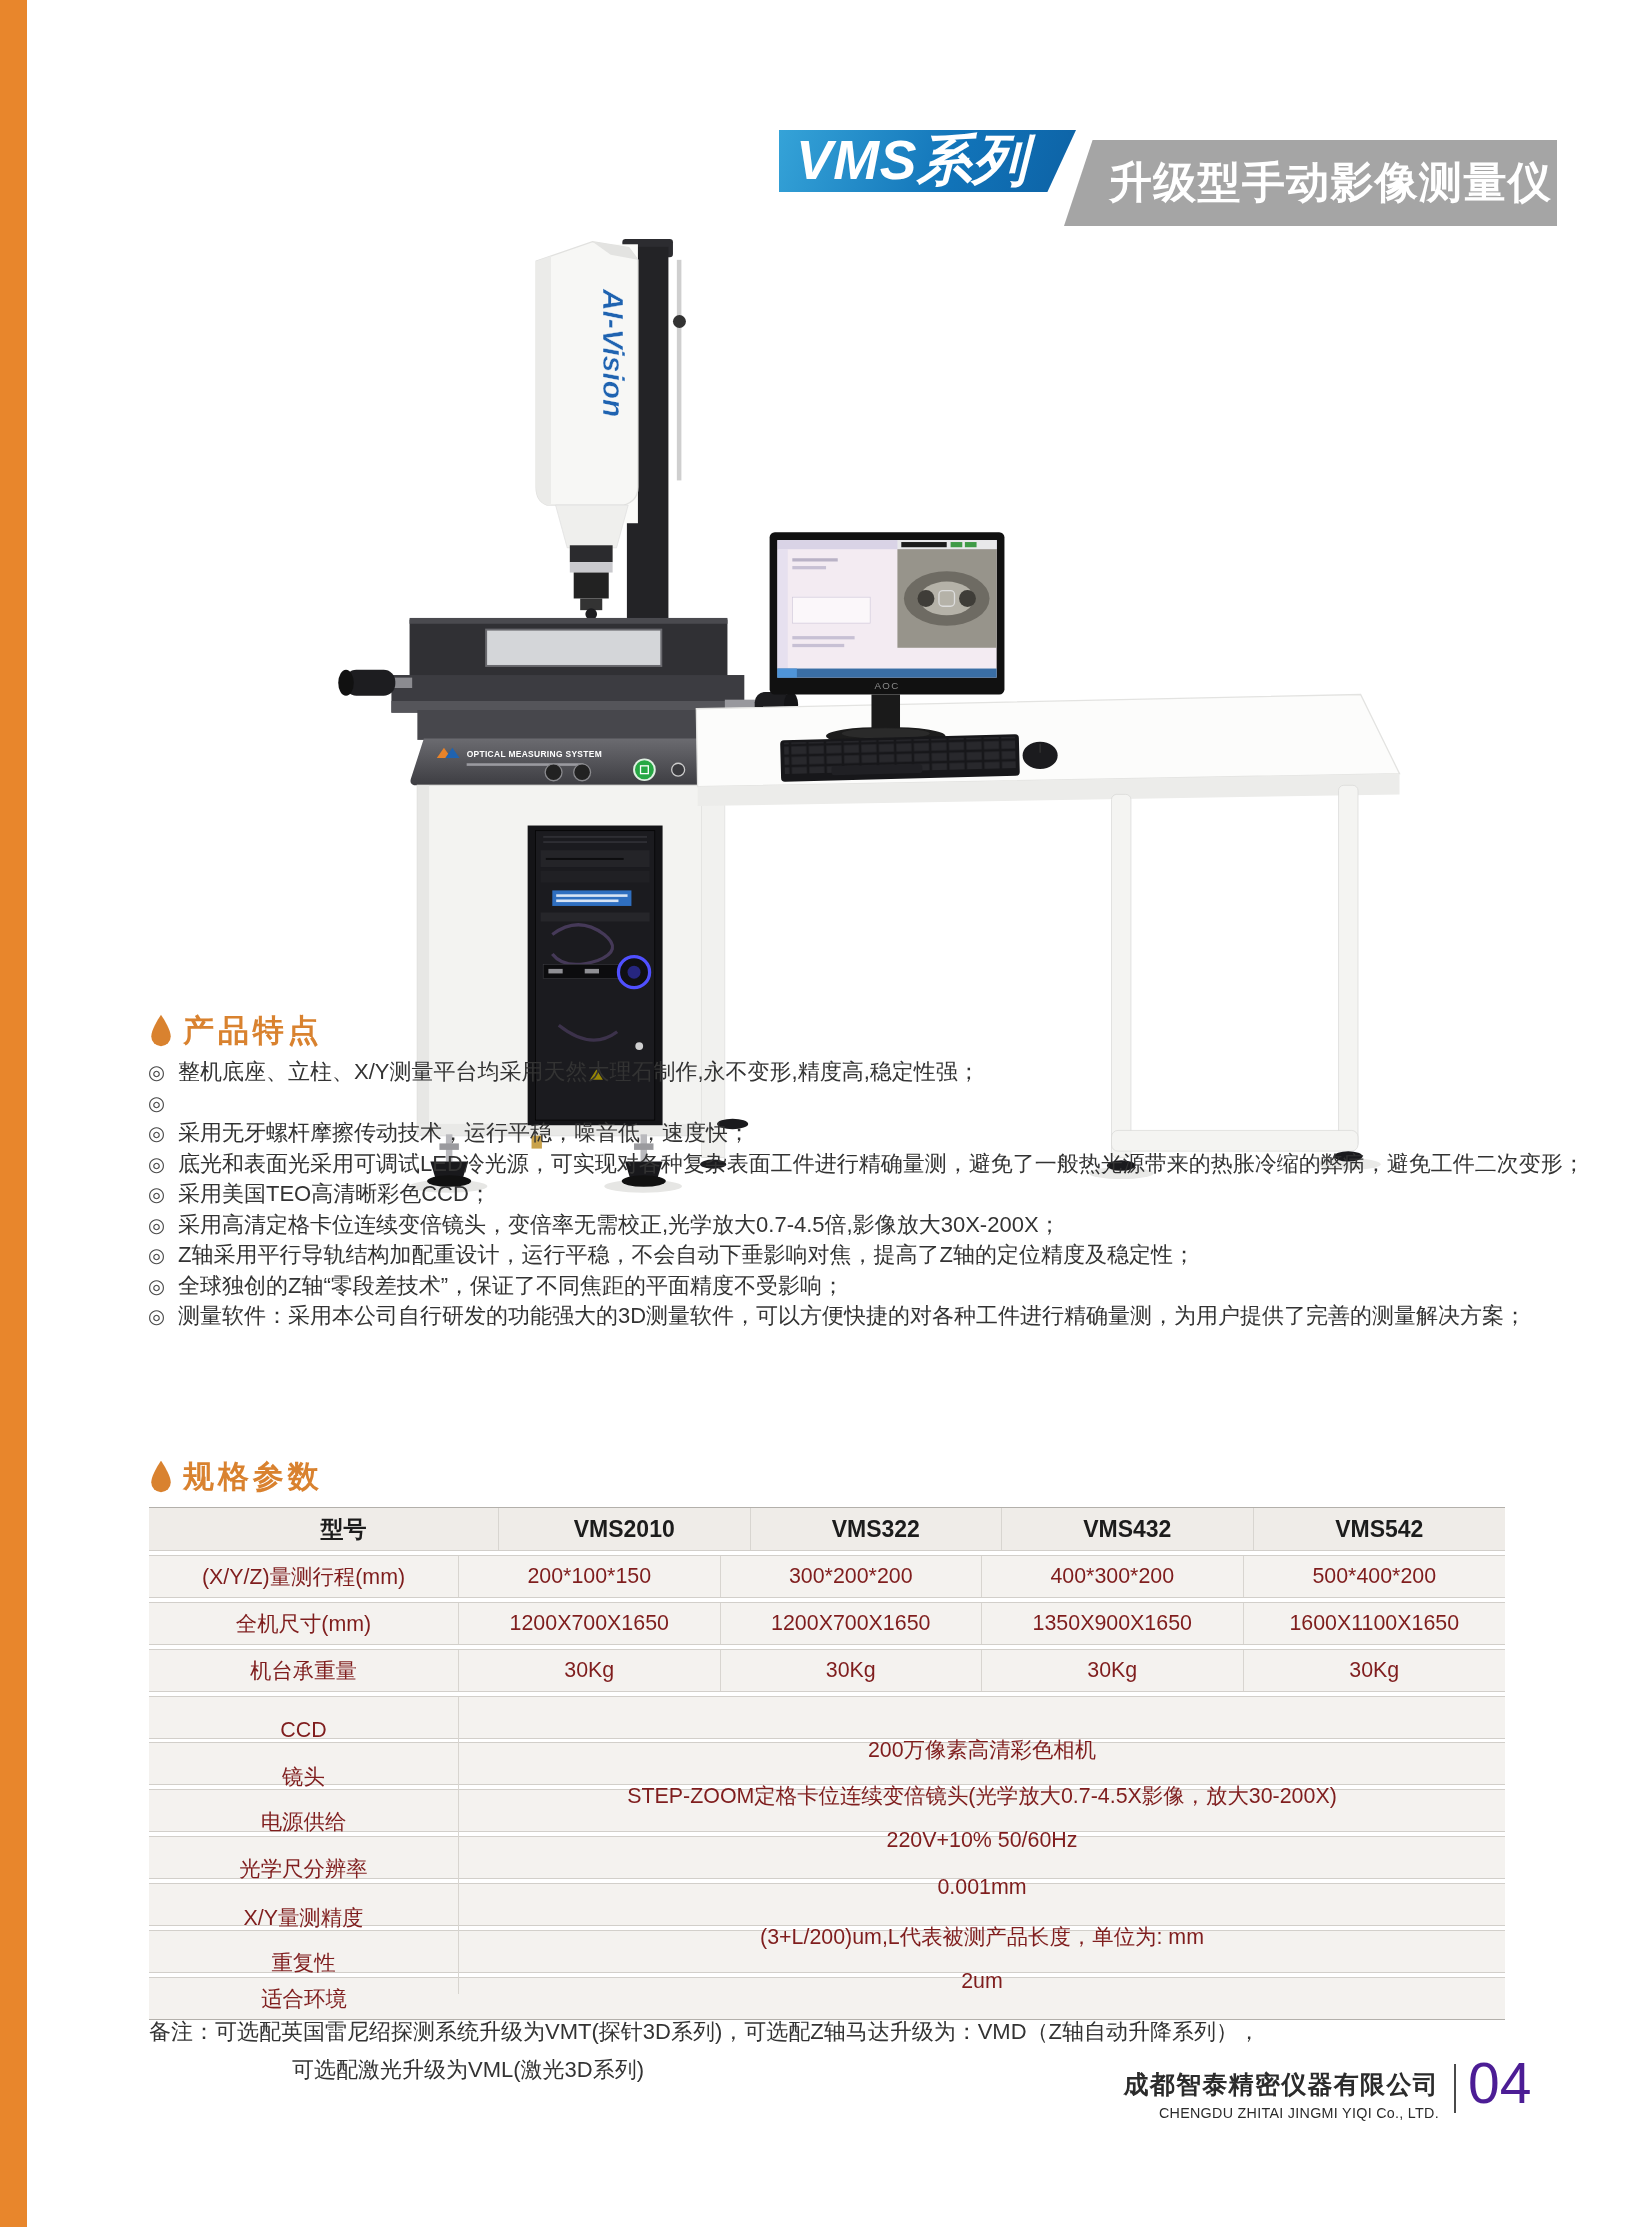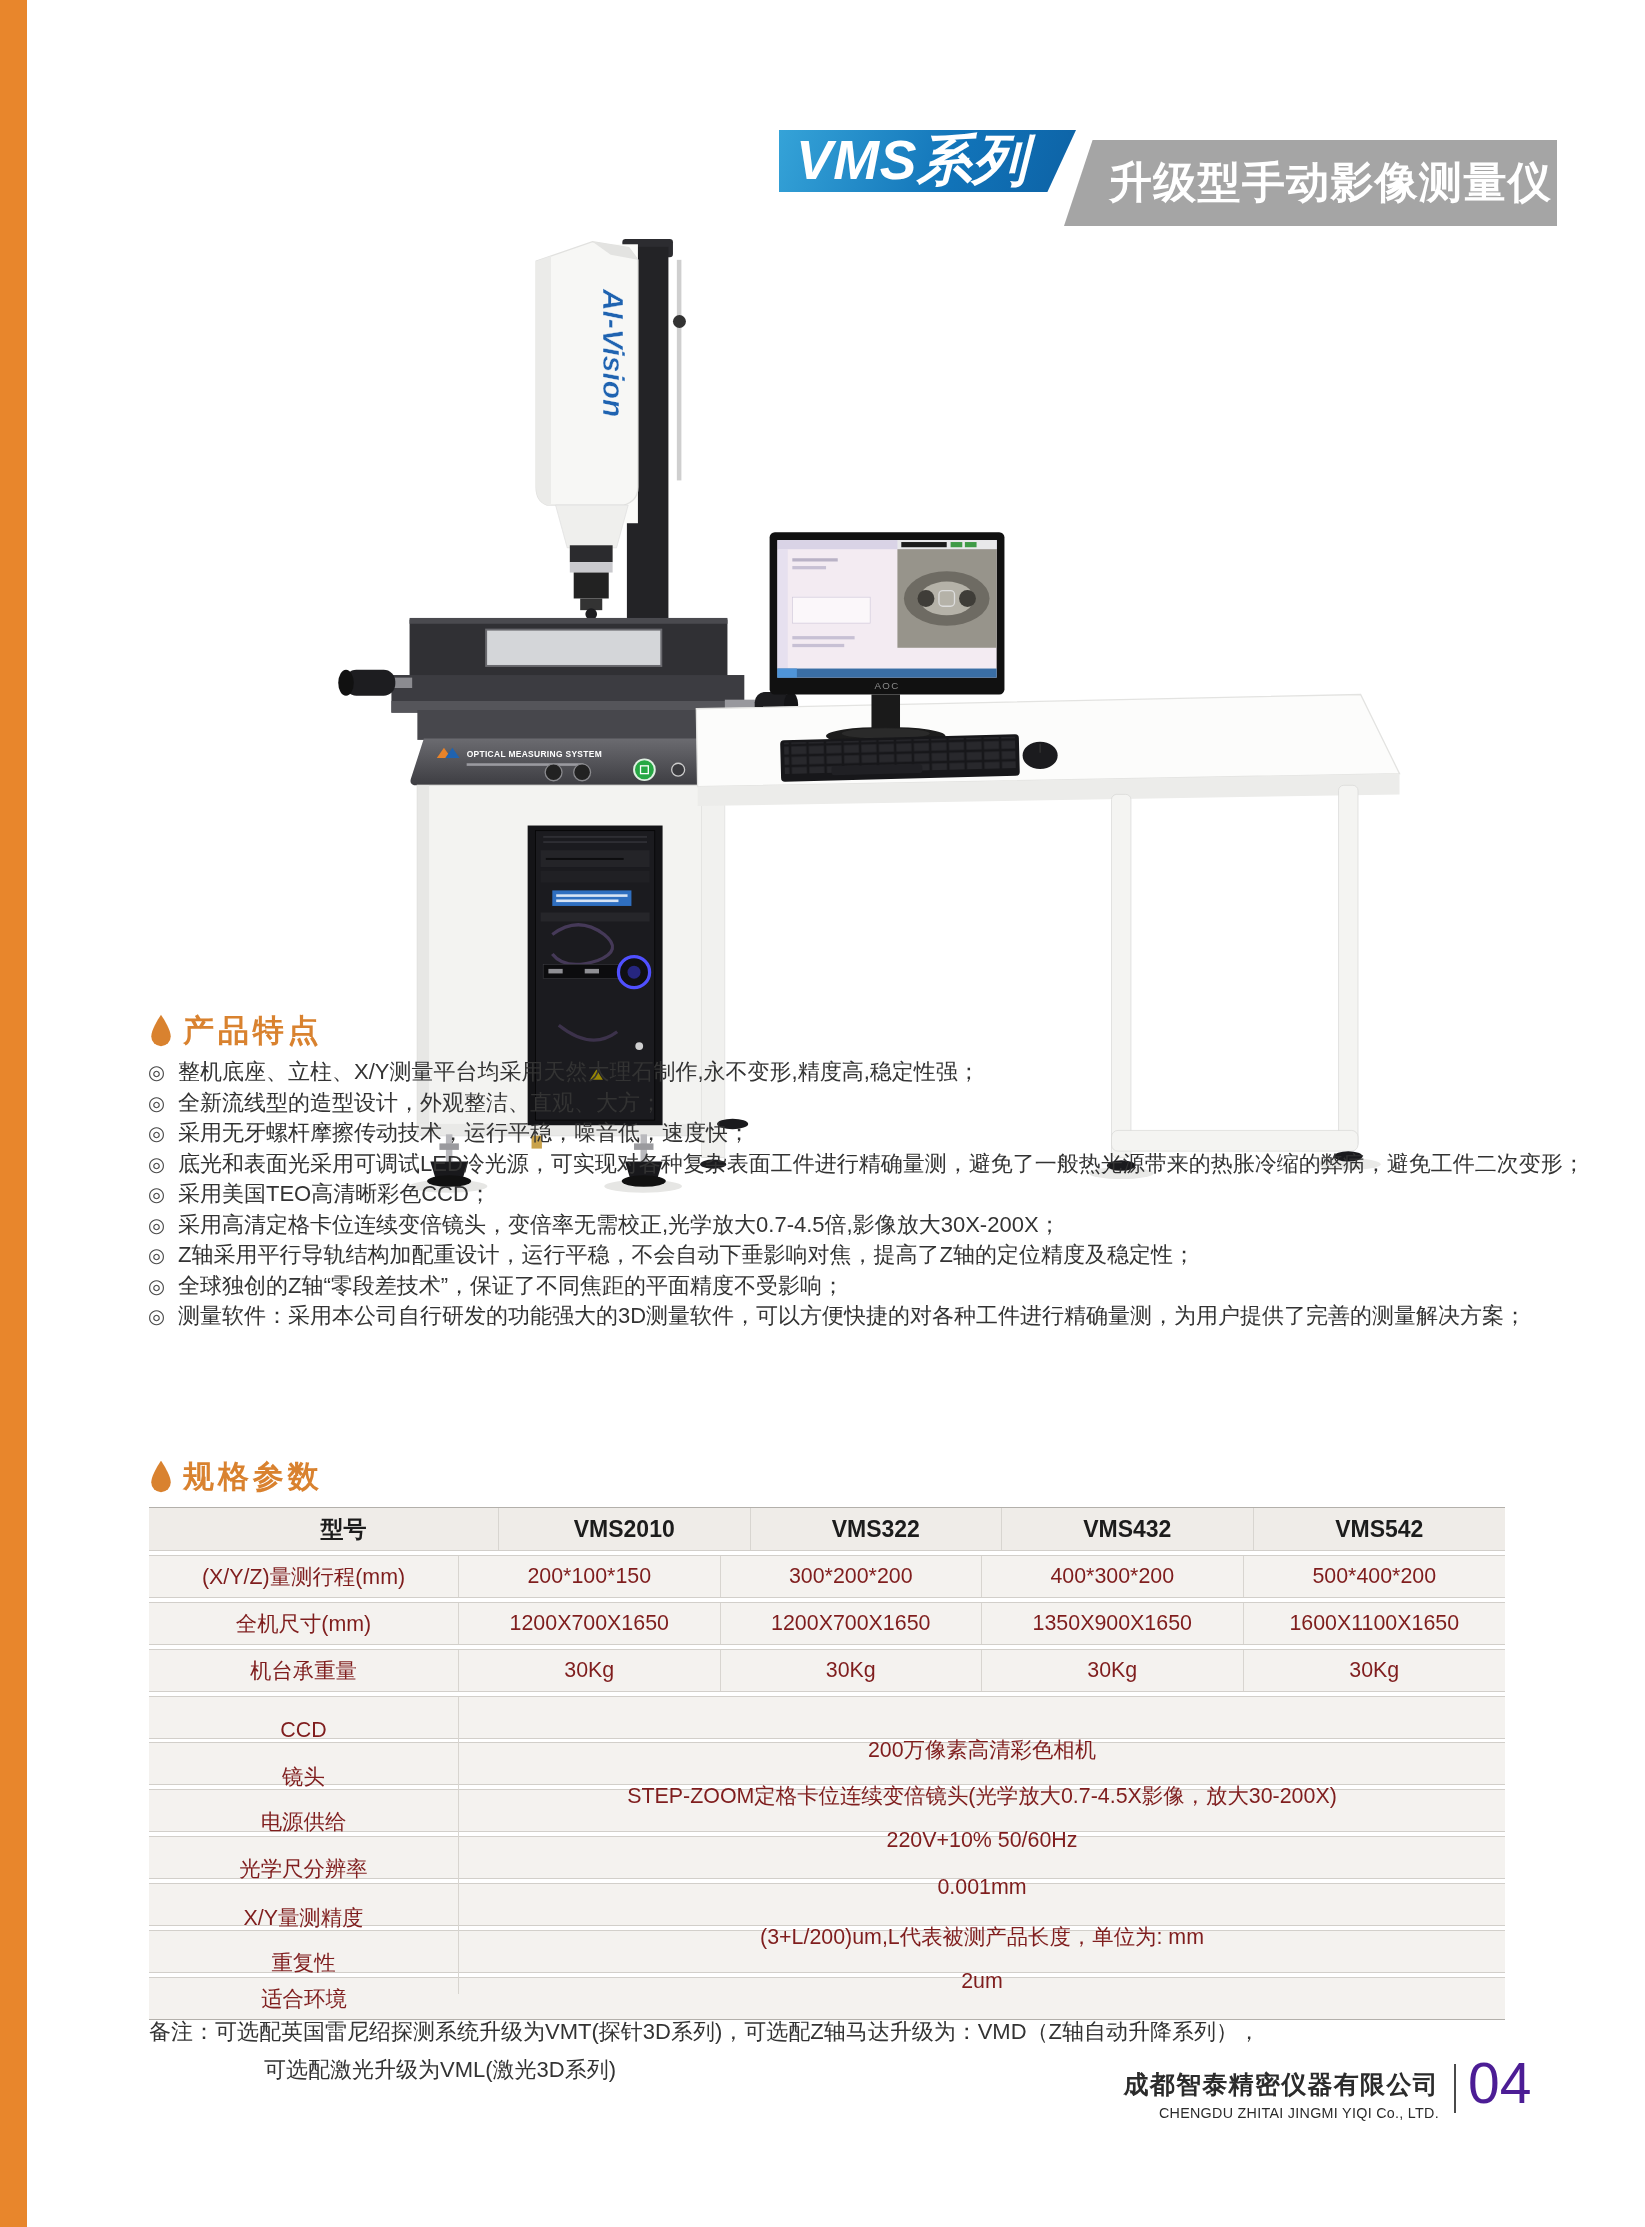--- a/index.html
+++ b/index.html
@@ -34,21 +34,21 @@
   .t-row.t-head{background:#efece8;height:42px;}
   .t-row.t-head .t-cell{font-weight:bold;font-size:23px;color:#1c1c1c;}
   .t-row:first-child{border-top:1.3px solid #b3b0ab;padding-left:40px;}
   .t-row:last-child{border-bottom:1.3px solid #b3b0ab;margin-bottom:0;}
   .t-cell{text-align:center;font-size:21.4px;color:#7f1d1d;border-right:0.6px solid #d8d5d0;
           height:100%;display:flex;align-items:center;justify-content:center;white-space:nowrap;}
   .t-cell:last-child{border-right:none;}
   .t-cell.t-merged{grid-column:2/6;border-right:none;margin-top:38px;}
   
   #note1{position:absolute;left:149px;top:2017px;font-size:22px;color:#333;white-space:nowrap;}
-  #note2{position:absolute;left:264px;top:2055px;font-size:22px;color:#333;white-space:nowrap;}
+  #note2{position:absolute;left:292px;top:2055px;font-size:22px;color:#333;white-space:nowrap;}
   
   #footer-co{position:absolute;left:974px;top:2068px;width:465px;text-align:right;}
   #footer-co .cn{font-size:25px;font-weight:bold;color:#2b2b2b;letter-spacing:1.3px;}
   #footer-co .en{font-size:14.3px;color:#2b2b2b;margin-top:3.9px;letter-spacing:0.3px;}
   #footer-bar{position:absolute;left:1454px;top:2064px;width:1.9px;height:49px;background:#4a4a4a;}
   #page-num{position:absolute;left:1468px;top:2050px;font-size:57px;color:#4c1d95;}
   #machine{position:absolute;left:247px;top:182px;}
   .small{font-size:13px;fill:#fff;font-weight:bold;letter-spacing:0.5px;}
 </style>
 </head>
@@ -234,21 +234,20 @@
     </svg>
     <span class="sec-title">产品特点</span>
   </div>
   <ul id="feature-list">
       <li>
         <span class="b">◎</span>
         <span class="t">整机底座、立柱、X/Y测量平台均采用天然大理石制作,永不变形,精度高,稳定性强；</span>
       </li>
       <li>
         <span class="b">◎</span>
-        <span class="t">全新流线型的造型设计，外观整洁、直观、大方；</span>
       </li>
       <li>
         <span class="b">◎</span>
         <span class="t">采用无牙螺杆摩擦传动技术，运行平稳，噪音低，速度快；</span>
       </li>
       <li>
         <span class="b">◎</span>
         <span class="t">底光和表面光采用可调试LED冷光源，可实现对各种复杂表面工件进行精确量测，避免了一般热光源带来的热胀冷缩的弊病，避免工件二次变形；</span>
       </li>
       <li>

